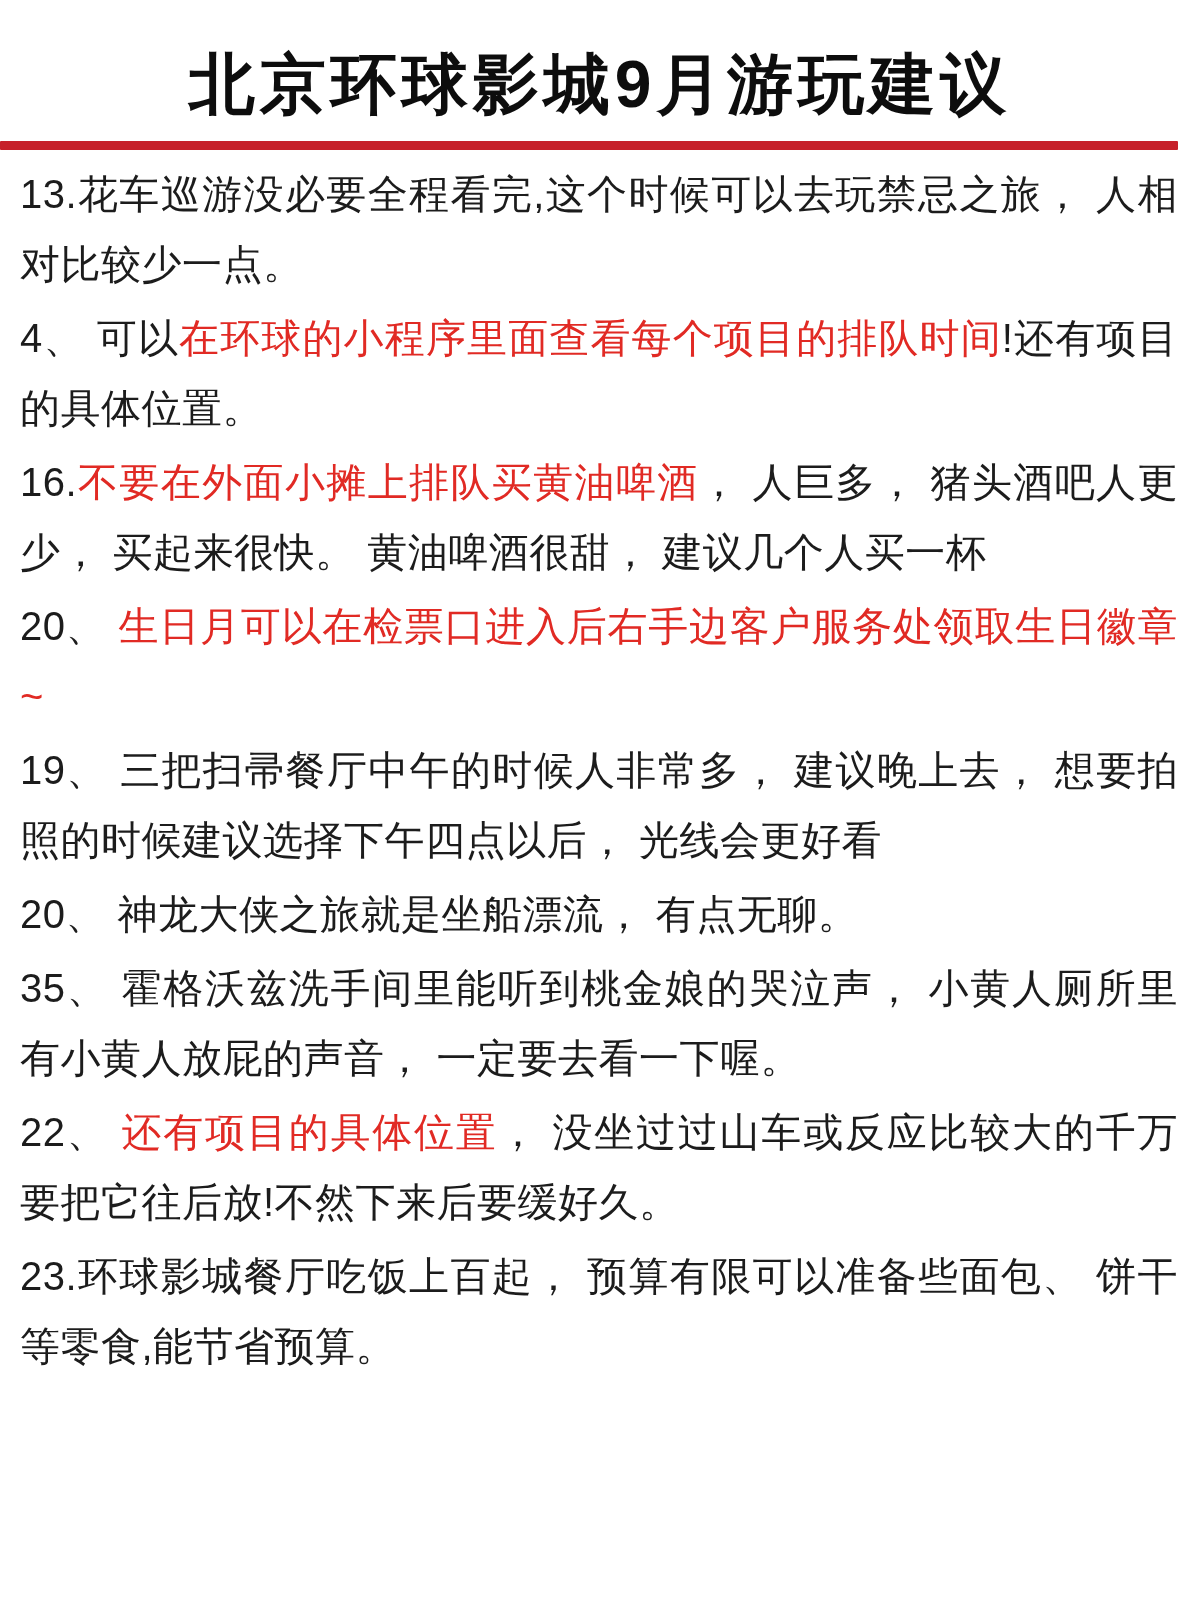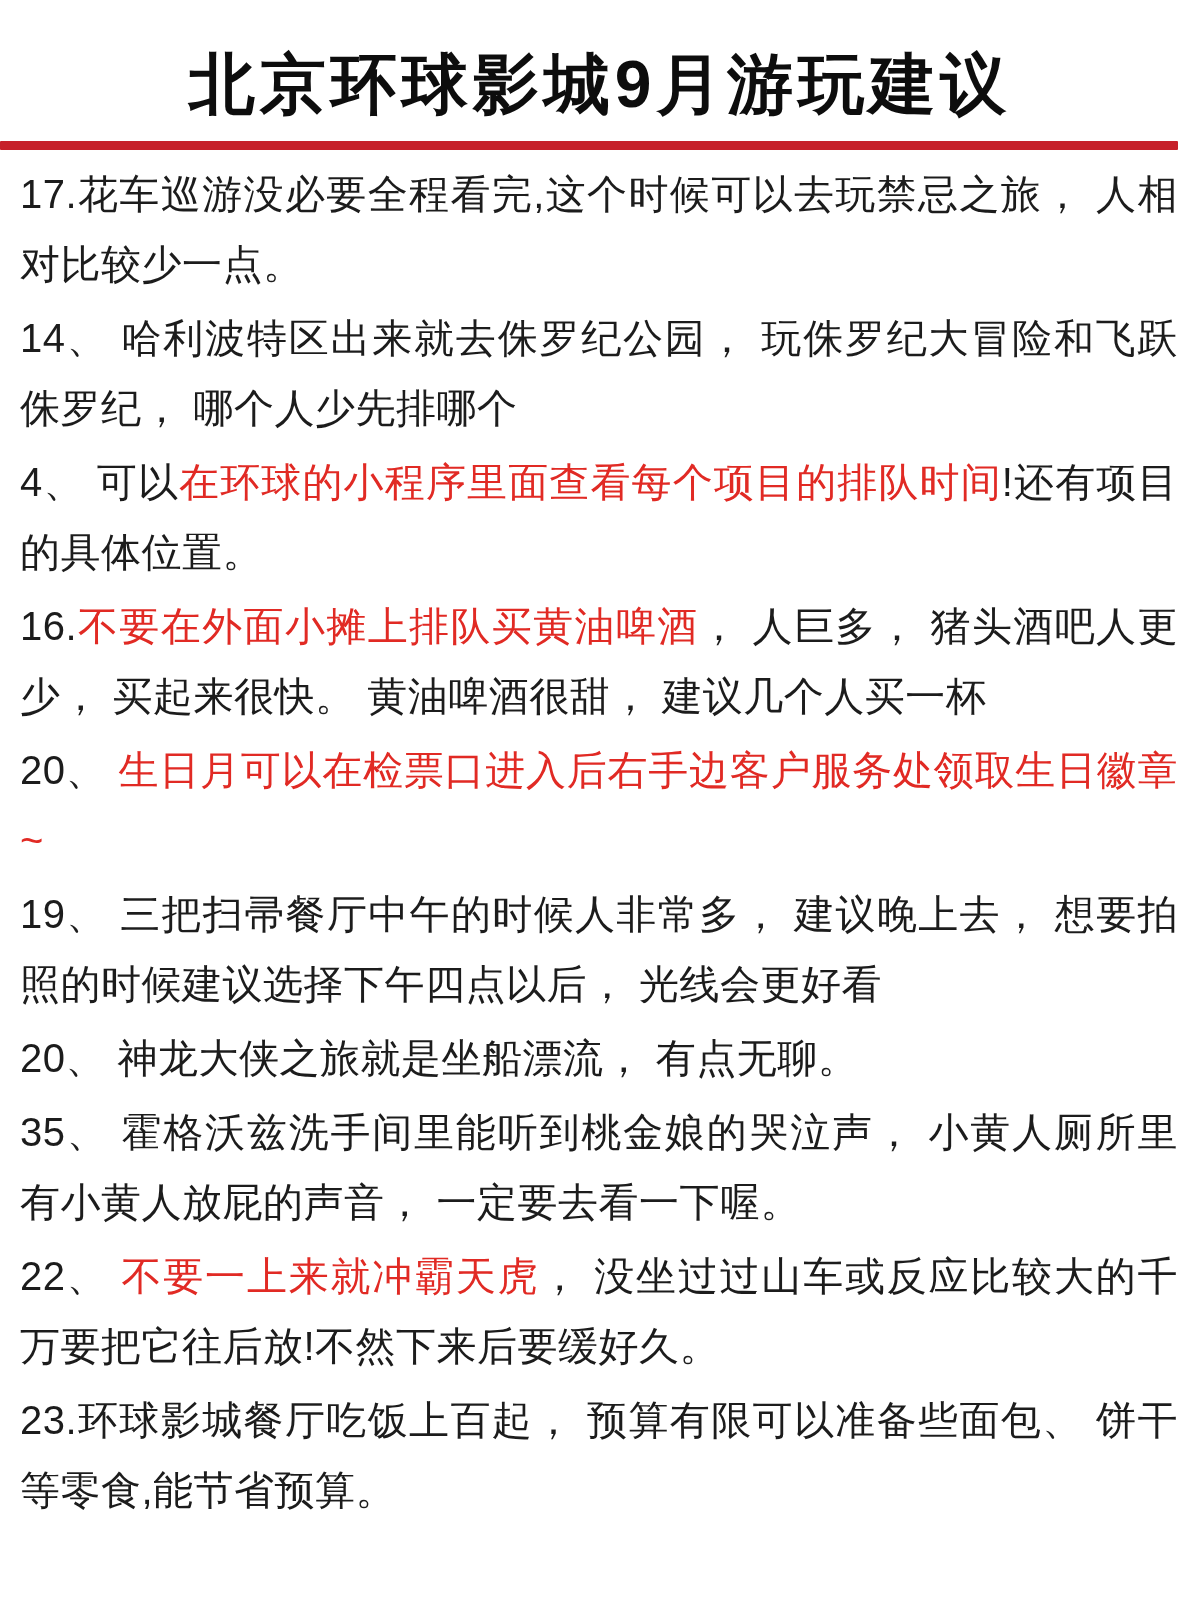--- a/index.html
+++ b/index.html
@@ -50,24 +50,23 @@
     font-weight: 400;
   }
 </style>
 </head>
 <body>
 
 <div class="page" style="background: rgb(255, 255, 255);">
   <h1 class="title" style="color: rgb(13, 13, 13);">北京环球影城9月游玩建议</h1>
   <div class="divider" style="background: rgb(198, 32, 42);"></div>
   <div class="tips" style="color: rgb(28, 28, 28);">
-      <p><span>17.花车巡游没必要全程看完,这个时候可以去玩禁忌之旅， 人相对比较少一点。</span></p>
-      <p><span>14、 哈利波特区出来就去侏罗纪公园， 玩侏罗纪大冒险和飞跃侏罗纪， 哪个人少先排哪个</span></p>
+      <p><span>13.花车巡游没必要全程看完,这个时候可以去玩禁忌之旅， 人相对比较少一点。</span></p>
       <p><span>4、 可以</span><span class="em" style="color: rgb(225, 42, 36);">在环球的小程序里面查看每个项目的排队时间</span><span>!还有项目的具体位置。</span></p>
       <p><span>16.</span><span class="em" style="color: rgb(225, 42, 36);">不要在外面小摊上排队买黄油啤酒</span><span>， 人巨多， 猪头酒吧人更少， 买起来很快。 黄油啤酒很甜， 建议几个人买一杯</span></p>
       <p><span>20、 </span><span class="em" style="color: rgb(225, 42, 36);">生日月可以在检票口进入后右手边客户服务处领取生日徽章~</span></p>
       <p><span>19、 三把扫帚餐厅中午的时候人非常多， 建议晚上去， 想要拍照的时候建议选择下午四点以后， 光线会更好看</span></p>
       <p><span>20、 神龙大侠之旅就是坐船漂流， 有点无聊。</span></p>
       <p><span>35、 霍格沃兹洗手间里能听到桃金娘的哭泣声， 小黄人厕所里有小黄人放屁的声音， 一定要去看一下喔。</span></p>
-      <p><span>22、 </span><span class="em" style="color: rgb(225, 42, 36);">不要一上来就冲霸天虎</span><span>， 没坐过过山车或反应比较大的千万要把它往后放!不然下来后要缓好久。</span></p>
+      <p><span>22、 </span><span class="em" style="color: rgb(225, 42, 36);">还有项目的具体位置</span><span>， 没坐过过山车或反应比较大的千万要把它往后放!不然下来后要缓好久。</span></p>
       <p><span>23.环球影城餐厅吃饭上百起， 预算有限可以准备些面包、 饼干等零食,能节省预算。</span></p>
     </div>
 </div>
 
 </body></html>

